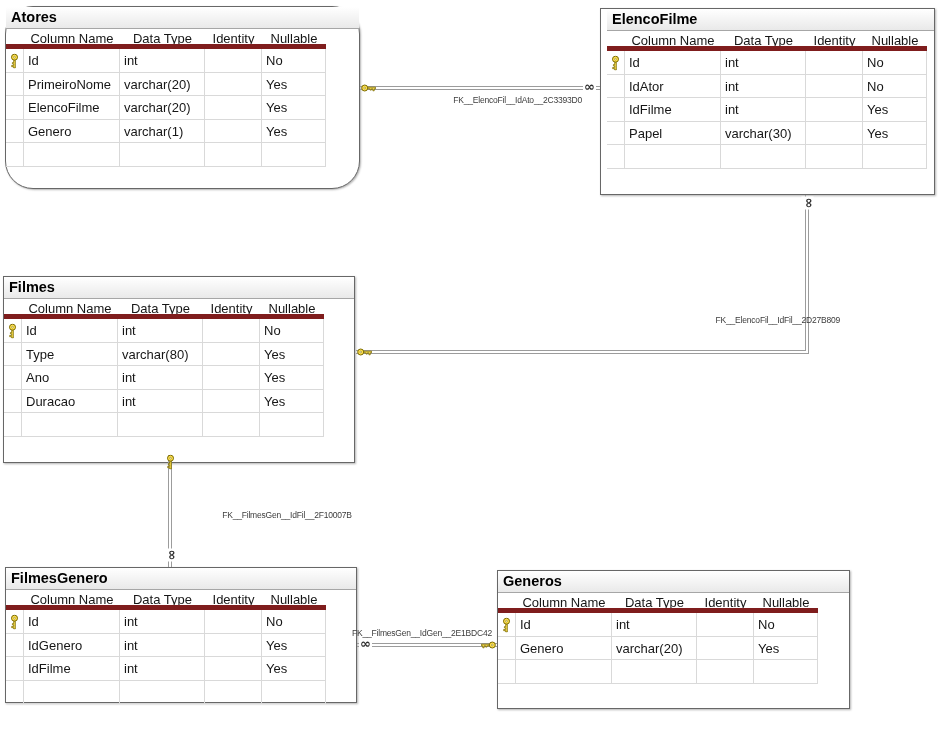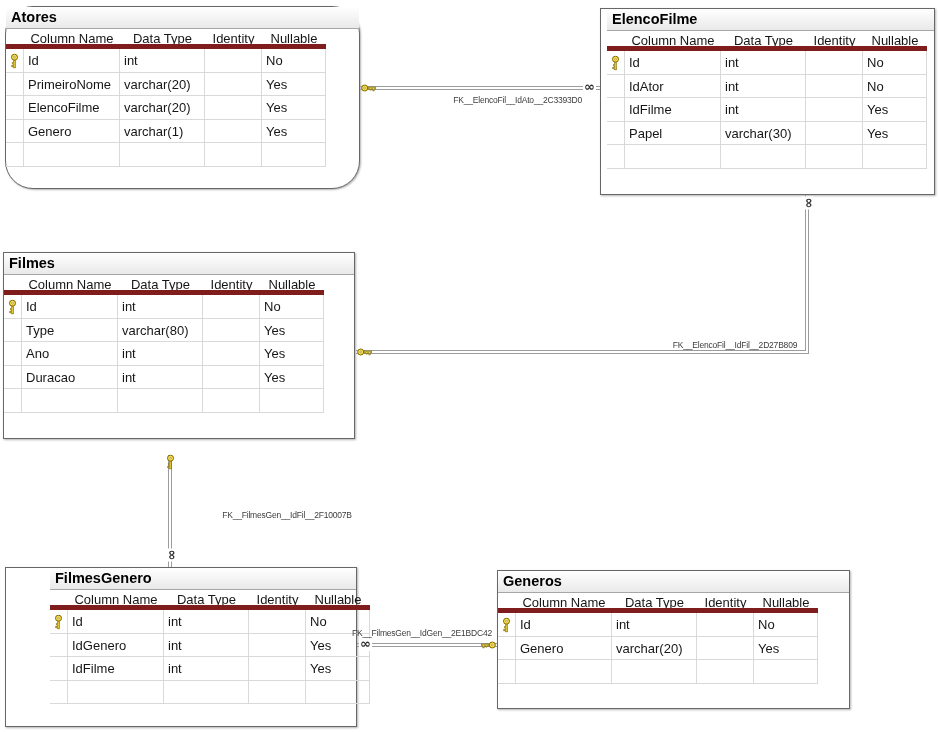--- a/index.html
+++ b/index.html
@@ -142,21 +142,21 @@
         <div class="c nul">Yes</div>
       </div>
       <div class="grid-row">
         <div class="c key"></div>
         <div class="c cn"></div>
         <div class="c dt"></div>
         <div class="c idn"></div>
         <div class="c nul"></div>
       </div>
     </div>
-    <div class="db-table" style="left: 3px; top: 252px; width: 352px; height: 187px;">
+    <div class="db-table" style="left: 3px; top: 276px; width: 352px; height: 187px;">
       <div class="tbl-title">Filmes</div>
       <div class="grid-header">
         <div class="c key"></div>
         <div class="c cn">Column Name</div>
         <div class="c dt">Data Type</div>
         <div class="c idn">Identity</div>
         <div class="c nul">Nullable</div>
       </div>
       <div class="grid-row">
         <div class="c key">
@@ -195,21 +195,21 @@
         <div class="c nul">Yes</div>
       </div>
       <div class="grid-row">
         <div class="c key"></div>
         <div class="c cn"></div>
         <div class="c dt"></div>
         <div class="c idn"></div>
         <div class="c nul"></div>
       </div>
     </div>
-    <div class="db-table" style="left: 5px; top: 567px; width: 352px; height: 160px; padding-left: 44px;">
+    <div class="db-table" style="left: 5px; top: 567px; width: 352px; height: 136px;">
       <div class="tbl-title">FilmesGenero</div>
       <div class="grid-header">
         <div class="c key"></div>
         <div class="c cn">Column Name</div>
         <div class="c dt">Data Type</div>
         <div class="c idn">Identity</div>
         <div class="c nul">Nullable</div>
       </div>
       <div class="grid-row">
         <div class="c key">
@@ -300,21 +300,21 @@
     <div class="rel-seg edges-rb" style="left: 356px; top: 198px; width: 453px; height: 156px;"></div>
     <div class="rel-seg edges-rb" style="left: 356px; top: 195px; width: 450px; height: 156px;"></div>
     <span class="rel-key" style="left: 357px; top: 348px;">
       <svg width="15" height="8" viewBox="0 0 15 8">
         <circle cx="3.7" cy="4" r="3" fill="#ffe14d" stroke="#7a6a00" stroke-width="1"></circle>
         <circle cx="3.7" cy="4" r="0.9" fill="#fffef5" stroke="#7a6a00" stroke-width="0.5"></circle>
         <path d="M6.8 3.2 H14.5 V4.8 H13.2 V6.8 H11.9 V4.8 H10.3 V6.1 H9.1 V4.8 H6.8 Z" fill="#ffe14d" stroke="#7a6a00" stroke-width="0.8"></path>
       </svg>
     </span>
     <span class="rel-many" style="left: 801px; top: 197px; transform: rotate(90deg);">∞</span>
-    <div class="rel-label" style="left: 610px; top: 340px; width: 210px; text-align: center; padding-left: 20px;">FK__ElencoFil__IdFil__2D27B809</div>
+    <div class="rel-label" style="left: 610px; top: 315px; width: 210px; text-align: right; padding-left: 20px;">FK__ElencoFil__IdFil__2D27B809</div>
     <div class="rel-seg edges-lr" style="left: 168px; top: 455px; width: 4px; height: 112px;"></div>
     <span class="rel-key" style="left: 163px; top: 458px; transform: rotate(90deg);">
       <svg width="15" height="8" viewBox="0 0 15 8">
         <circle cx="3.7" cy="4" r="3" fill="#ffe14d" stroke="#7a6a00" stroke-width="1"></circle>
         <circle cx="3.7" cy="4" r="0.9" fill="#fffef5" stroke="#7a6a00" stroke-width="0.5"></circle>
         <path d="M6.8 3.2 H14.5 V4.8 H13.2 V6.8 H11.9 V4.8 H10.3 V6.1 H9.1 V4.8 H6.8 Z" fill="#ffe14d" stroke="#7a6a00" stroke-width="0.8"></path>
       </svg>
     </span>
     <span class="rel-many" style="left: 164px; top: 549px; transform: rotate(90deg);">∞</span>
     <div class="rel-label" style="left: 177px; top: 510px; width: 220px; text-align: center;">FK__FilmesGen__IdFil__2F10007B</div>

